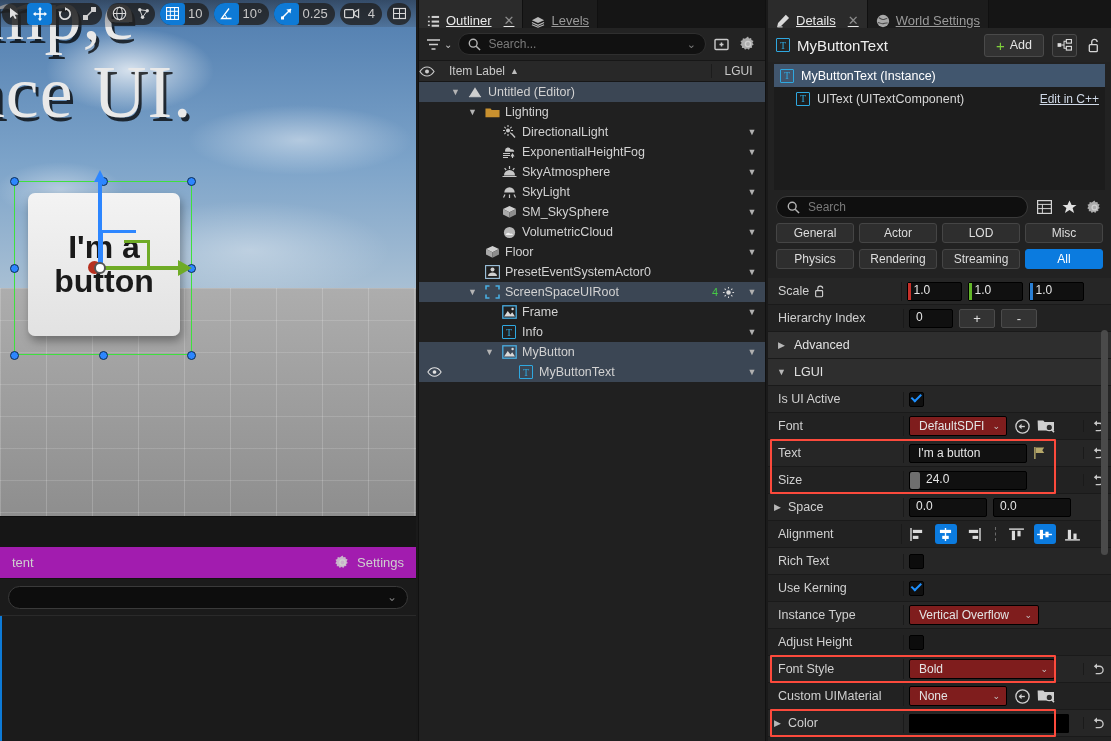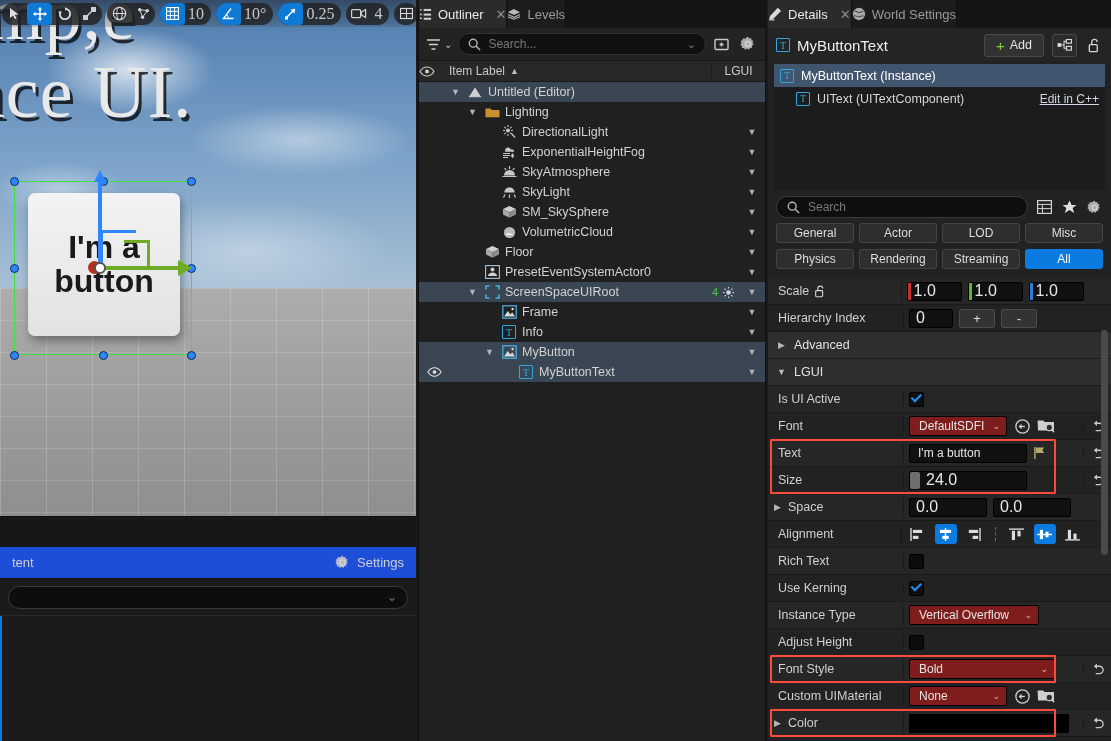--- a/index.html
+++ b/index.html
@@ -95,49 +95,49 @@
   }
   .tgrp { display:flex; align-items:center; background:rgba(32,32,32,.80); border-radius:13px; height:22px; margin-right:5px; }
   .tbtn {
     width:25px; height:22px; display:flex; align-items:center; justify-content:center;
     color:#d8d8d8; cursor:pointer; border-radius:4px;
   }
   .tbtn.first { border-radius:13px 4px 4px 13px; }
   .tbtn.last { border-radius:4px 13px 13px 4px; }
   .tbtn.on { background:#0e7ad6; color:#fff; }
   .tbtn.round { width:24px; border-radius:50%; }
-  .tval { color:#c9c9c9; font-size:16px; padding:0 7px 0 3px;font-family:Liberation Serif, serif; }
+  .tval { color:#c9c9c9; font-size:13px; padding:0 7px 0 3px; }
   .tsep { width:6px; }
 
   
   #bottom-panel {
     position:absolute; left:0; top:516px; width:416px; height:225px;
     background:#1b1b1b; border-top:1px solid #0d0d0d;
   }
   #cb-tabbar { height:30px; background:#161616; }
   #cb-header {
     position:absolute; left:0; top:30px; width:416px; height:32px;
-    background:#1d4ed8; display:flex; align-items:center; justify-content:space-between;
+    background:#a21caf; display:flex; align-items:center; justify-content:space-between;
     padding:0 12px; border-bottom:1px solid #131313;
   }
   #cb-title { color:#cfcfcf; font-size:13px; }
   .cb-settings { display:flex; align-items:center; gap:7px; color:#cfcfcf; font-size:13px; cursor:pointer;}
   #cb-searchrow { position:absolute; left:0; top:62px; width:416px; height:36px; display:flex; align-items:center; padding:0 8px; background:#1b1b1b;}
   #cb-search {
     flex:1; height:23px; background:#0d0d0d; border:1px solid #3a3a3a; border-radius:12px;
     display:flex; align-items:center; justify-content:flex-end; padding:0 10px; color:#777;
   }
   #cb-body { position:absolute; left:0; top:98px; width:416px; height:127px; background:#1b1b1b; border-top:1px solid #2a2a2a;}
   #cb-body::after{content:"";position:absolute;left:0;top:0;width:2px;height:127px;background:#0d7ad6;}
 
   
   .tabbar { display:flex; height:28px; background:#151515; align-items:stretch; }
   .tab {
-    display:flex; align-items:center; gap:6px; padding:0 0; font-size:13px; color:#9a9a9a;
-    cursor:pointer; background:#1c1c1c; border-right:1px solid #101010;
+    display:flex; align-items:flex-end; gap:6px; padding:0 8px; font-size:13px; color:#9a9a9a;
+    cursor:pointer; background:#1c1c1c; border-right:1px solid #101010;text-decoration:underline;
   }
   .tab.active { background:#2b2b2b; color:#e8e8e8; }
   .tab .x { color:#8d8d8d; font-size:13px; margin-left:6px; }
 
   
   #outliner {
     position:absolute; left:418px; top:0; width:348px; height:741px;
     background:#202020; border-left:1px solid #111; border-right:1px solid #111;
   }
   #ol-toolbar { height:32px; display:flex; align-items:center; gap:6px; padding:0 7px; background:#232323; }
@@ -195,21 +195,21 @@
   .catbtn.on{background:#0b7bdf;border-color:#0b7bdf;color:#fff;}
   #proprows{position:absolute;left:0;top:278px;width:343px;height:463px;overflow:hidden;}
   .prow{display:flex;align-items:center;height:27px;border-bottom:1px solid #1a1a1a;background:#262626;position:relative;}
   .prow.alt{background:#222;}
   .prow .pname{width:135px;padding-left:10px;font-size:12.5px;color:#d0d0d0;display:flex;align-items:center;gap:5px;}
   .prow .pval{flex:1;display:flex;align-items:center;gap:6px;padding-left:5px;border-left:1px solid #1a1a1a;}
   .prow .preset{width:28px;display:flex;align-items:center;justify-content:center;color:#c2c2c2;font-size:14px;border-left:1px solid #1a1a1a;cursor:pointer;}
   .prow .prst-empty{width:28px;border-left:1px solid #1a1a1a;}
   .cat-row{height:27px;display:flex;align-items:center;gap:7px;padding-left:8px;background:#2e2e2e;border-bottom:1px solid #1a1a1a;font-size:12.5px;color:#e2e2e2;}
   .arrow{width:11px;color:#b8b8b8;font-size:9px;display:inline-block;text-align:center;}
-  .numfield{height:19px;background:#101010;border:1px solid #000;border-radius:2px;display:flex;align-items:flex-end;padding:0 6px;font-size:16px;color:#e6e6e6;position:relative;}
+  .numfield{height:19px;background:#101010;border:1px solid #000;border-radius:2px;display:flex;align-items:flex-start;padding:0 6px;font-size:12px;color:#e6e6e6;position:relative;}
   .numfield.axis::before{content:"";position:absolute;left:0;top:0;bottom:0;width:3px;}
   .numfield.x::before{background:#c6302a;}
   .numfield.y::before{background:#63b629;}
   .numfield.z::before{background:#2a7fd4;}
   .txtfield{height:19px;background:#111;border:1px solid #000;border-radius:2px;display:flex;align-items:center;padding:0 8px;font-size:12px;color:#e6e6e6;}
   .cbox{width:15px;height:15px;background:#0c0c0c;border:1px solid #000;border-radius:2px;display:flex;align-items:center;justify-content:center;cursor:pointer;}
   .cbox.on{background:#0f0f0f;}
   .cbox.on::after{content:"";width:8px;height:4px;border-left:2.5px solid #1e90ff;border-bottom:2.5px solid #1e90ff;transform:rotate(-45deg) translate(1px,-2px);}
   .dd{height:20px;background:#7f1d1d;border:1px solid #000;border-radius:2px;display:flex;align-items:center;justify-content:space-between;padding:0 6px 0 9px;font-size:12px;color:#e4e4e4;cursor:pointer;}
   .dd .cv{font-size:9px;color:#c6c6c6;margin-left:8px;}

